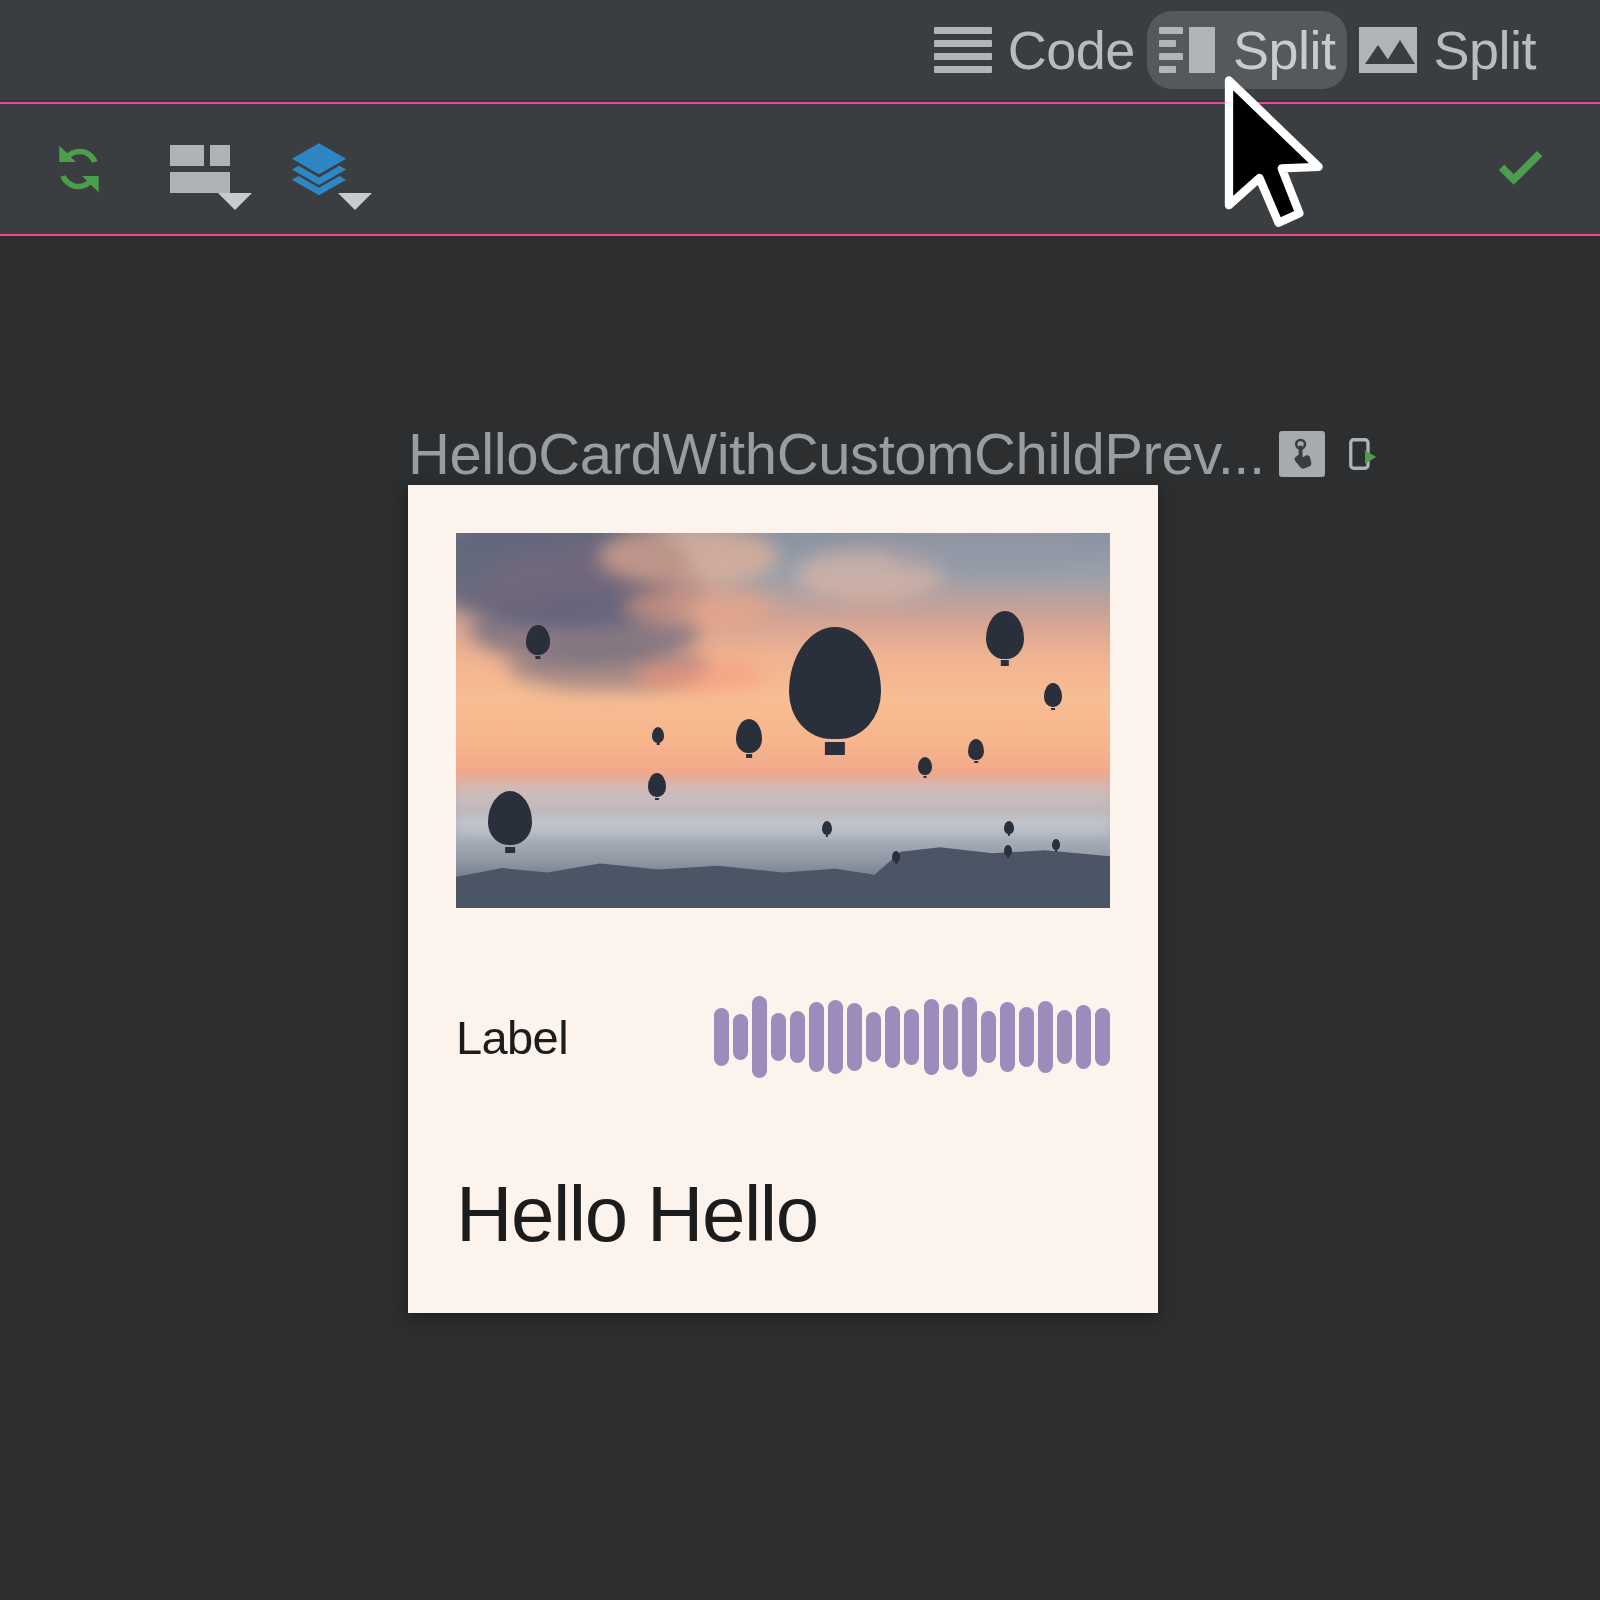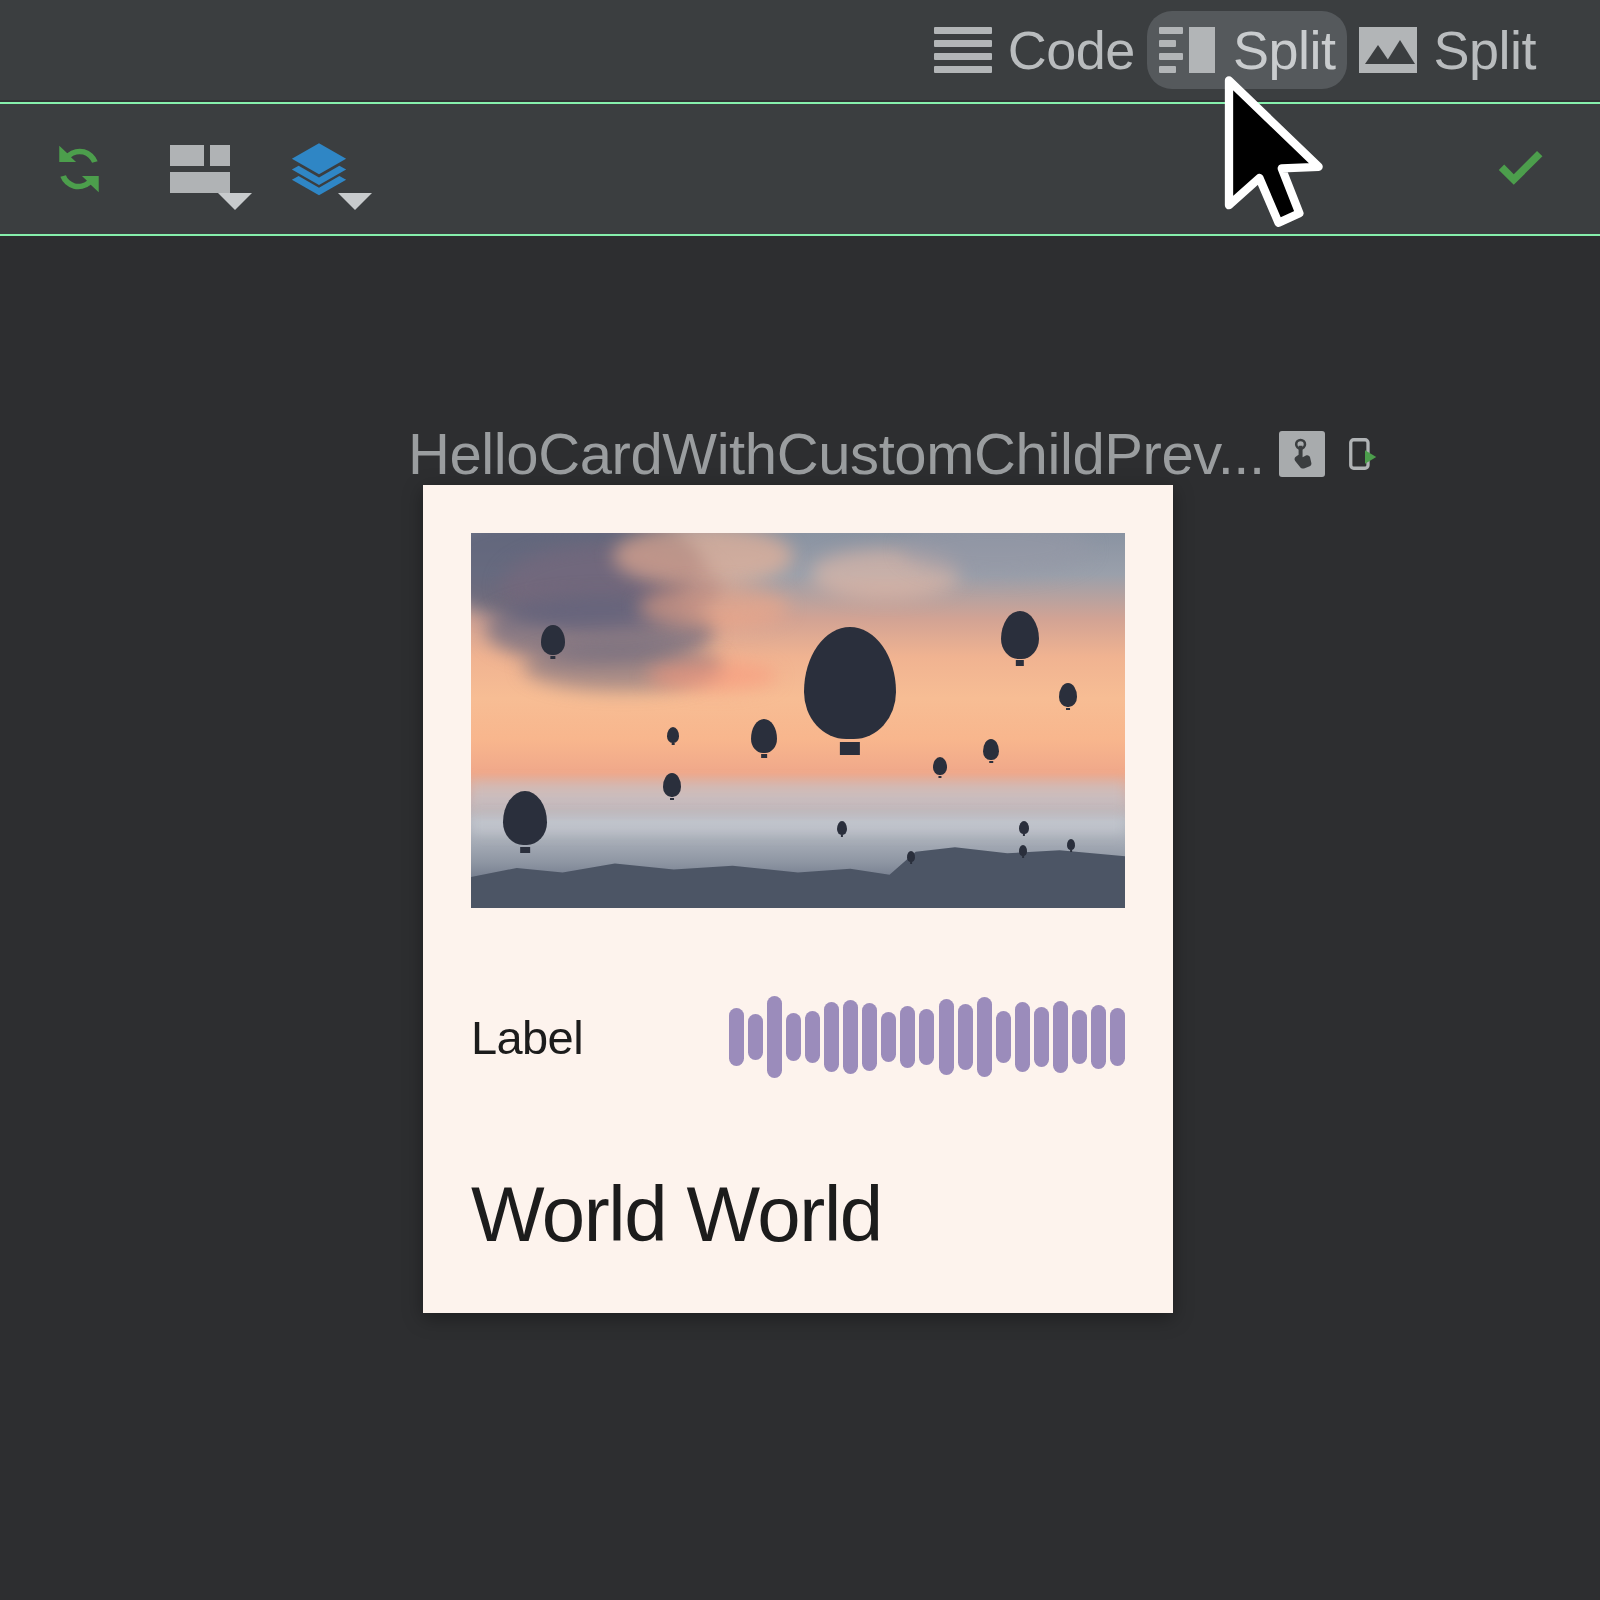--- a/index.html
+++ b/index.html
@@ -14,21 +14,21 @@
     overflow: hidden;
     font-family: "Liberation Sans", sans-serif;
     -webkit-font-smoothing: antialiased;
   }
 
   
   #app {
     position: relative;
     width: 1600px;
     height: 1600px;
-    background: #86efac;
+    background: #ec4899;
   }
 
   
   .mode-bar {
     position: absolute;
     top: 0; left: 0;
     width: 1600px;
     height: 102px;
     background: #3b3e40;
     display: flex;
@@ -185,21 +185,21 @@
     width: 46px; height: 46px;
     display: flex; align-items: center; justify-content: center;
     cursor: pointer;
     position: relative;
   }
   .hdr-icon.selected { background: #a8abad; border-radius: 3px; }
 
   
   .card {
     position: absolute;
-    left: 423px;
+    left: 408px;
     top: 249px;
     width: 750px;
     height: 828px;
     background: #fdf3ed;
     box-shadow: 0 5px 18px rgba(0,0,0,0.35);
     box-sizing: border-box;
   }
 
   .card-image {
     position: absolute;
@@ -465,21 +465,21 @@
             <span class="wave-bar" style="height: 52px; background: rgb(155, 140, 187);"></span>
             <span class="wave-bar" style="height: 70px; background: rgb(155, 140, 187);"></span>
             <span class="wave-bar" style="height: 60px; background: rgb(155, 140, 187);"></span>
             <span class="wave-bar" style="height: 72px; background: rgb(155, 140, 187);"></span>
             <span class="wave-bar" style="height: 54px; background: rgb(155, 140, 187);"></span>
             <span class="wave-bar" style="height: 64px; background: rgb(155, 140, 187);"></span>
             <span class="wave-bar" style="height: 58px; background: rgb(155, 140, 187);"></span>
           </span>
       </div>
 
-      <div class="card-title">World World</div>
+      <div class="card-title">Hello Hello</div>
     </div>
 
   </div>
 
   <svg class="cursor" viewBox="0 0 34 50" style="left: 1222px; top: 74px;">
     <path d="M2 2 L2 41 L11.5 32.5 L17.5 46.5 L24 43.5 L18.5 29.5 L30 29 Z" fill="#000000" stroke="#ffffff" stroke-width="2.6" stroke-linejoin="round"></path>
   </svg>
 
 </div>
 

